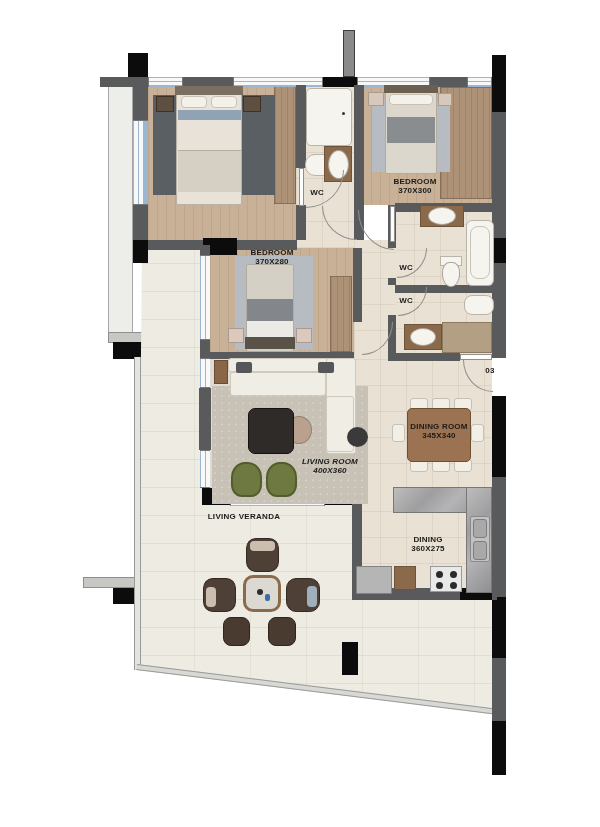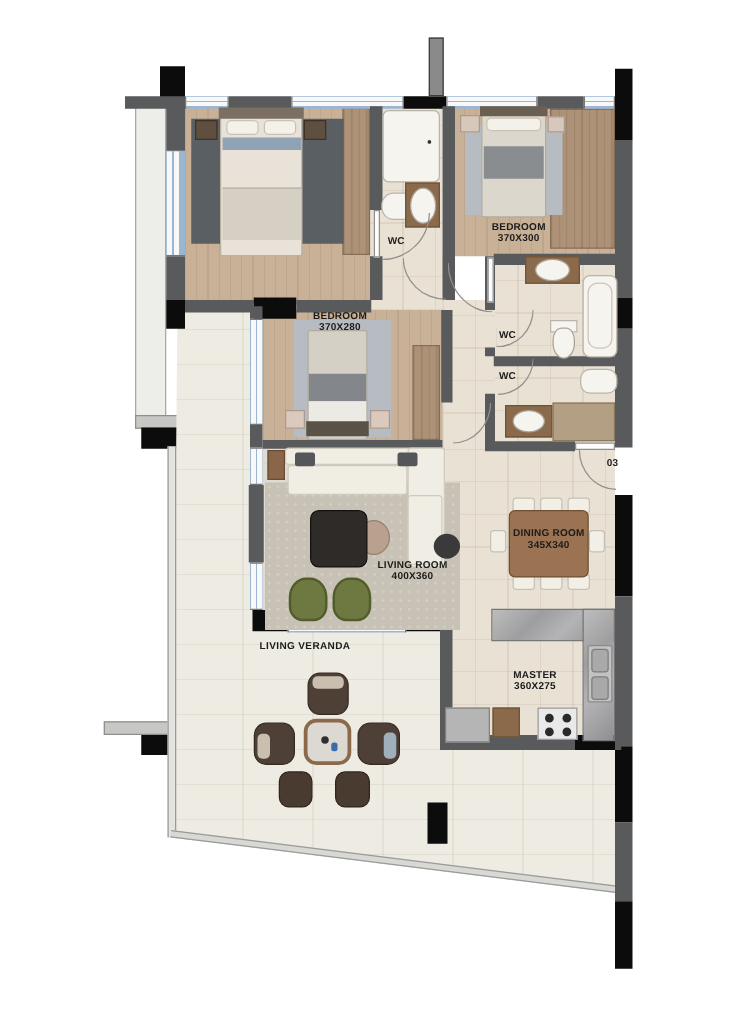--- a/index.html
+++ b/index.html
@@ -240,28 +240,28 @@
     <div class="rname">BEDROOM</div>
     <div class="rdims">370X300</div>
   </div>
   <div class="lab" style="left:237px;top:248px;width:70px;">
     <div class="rname">BEDROOM</div>
     <div class="rdims">370X280</div>
   </div>
   <div class="lab" style="left:303px;top:188px;width:28px;">WC</div>
   <div class="lab" style="left:392px;top:263px;width:28px;">WC</div>
   <div class="lab" style="left:392px;top:296px;width:28px;">WC</div>
-  <div class="lab" style="left:294px;top:447px;width:72px;">
+  <div class="lab" style="left:294px;top:457px;width:72px;font-style:italic;">
     <div class="rname">LIVING ROOM</div>
     <div class="rdims">400X360</div>
   </div>
   <div class="lab" style="left:409px;top:422px;width:60px;">
     <div class="rname">DINING ROOM</div>
     <div class="rdims">345X340</div>
   </div>
   <div class="lab" style="left:398px;top:535px;width:60px;">
-    <div class="rname">MASTER</div>
+    <div class="rname">DINING</div>
     <div class="rdims">360X275</div>
   </div>
   <div class="lab" style="left:188px;top:512px;width:112px;letter-spacing:.3px;">LIVING VERANDA</div>
   <div class="lab" style="left:478px;top:366px;width:24px;">03</div>
 
 </div>
 
 </body></html>

